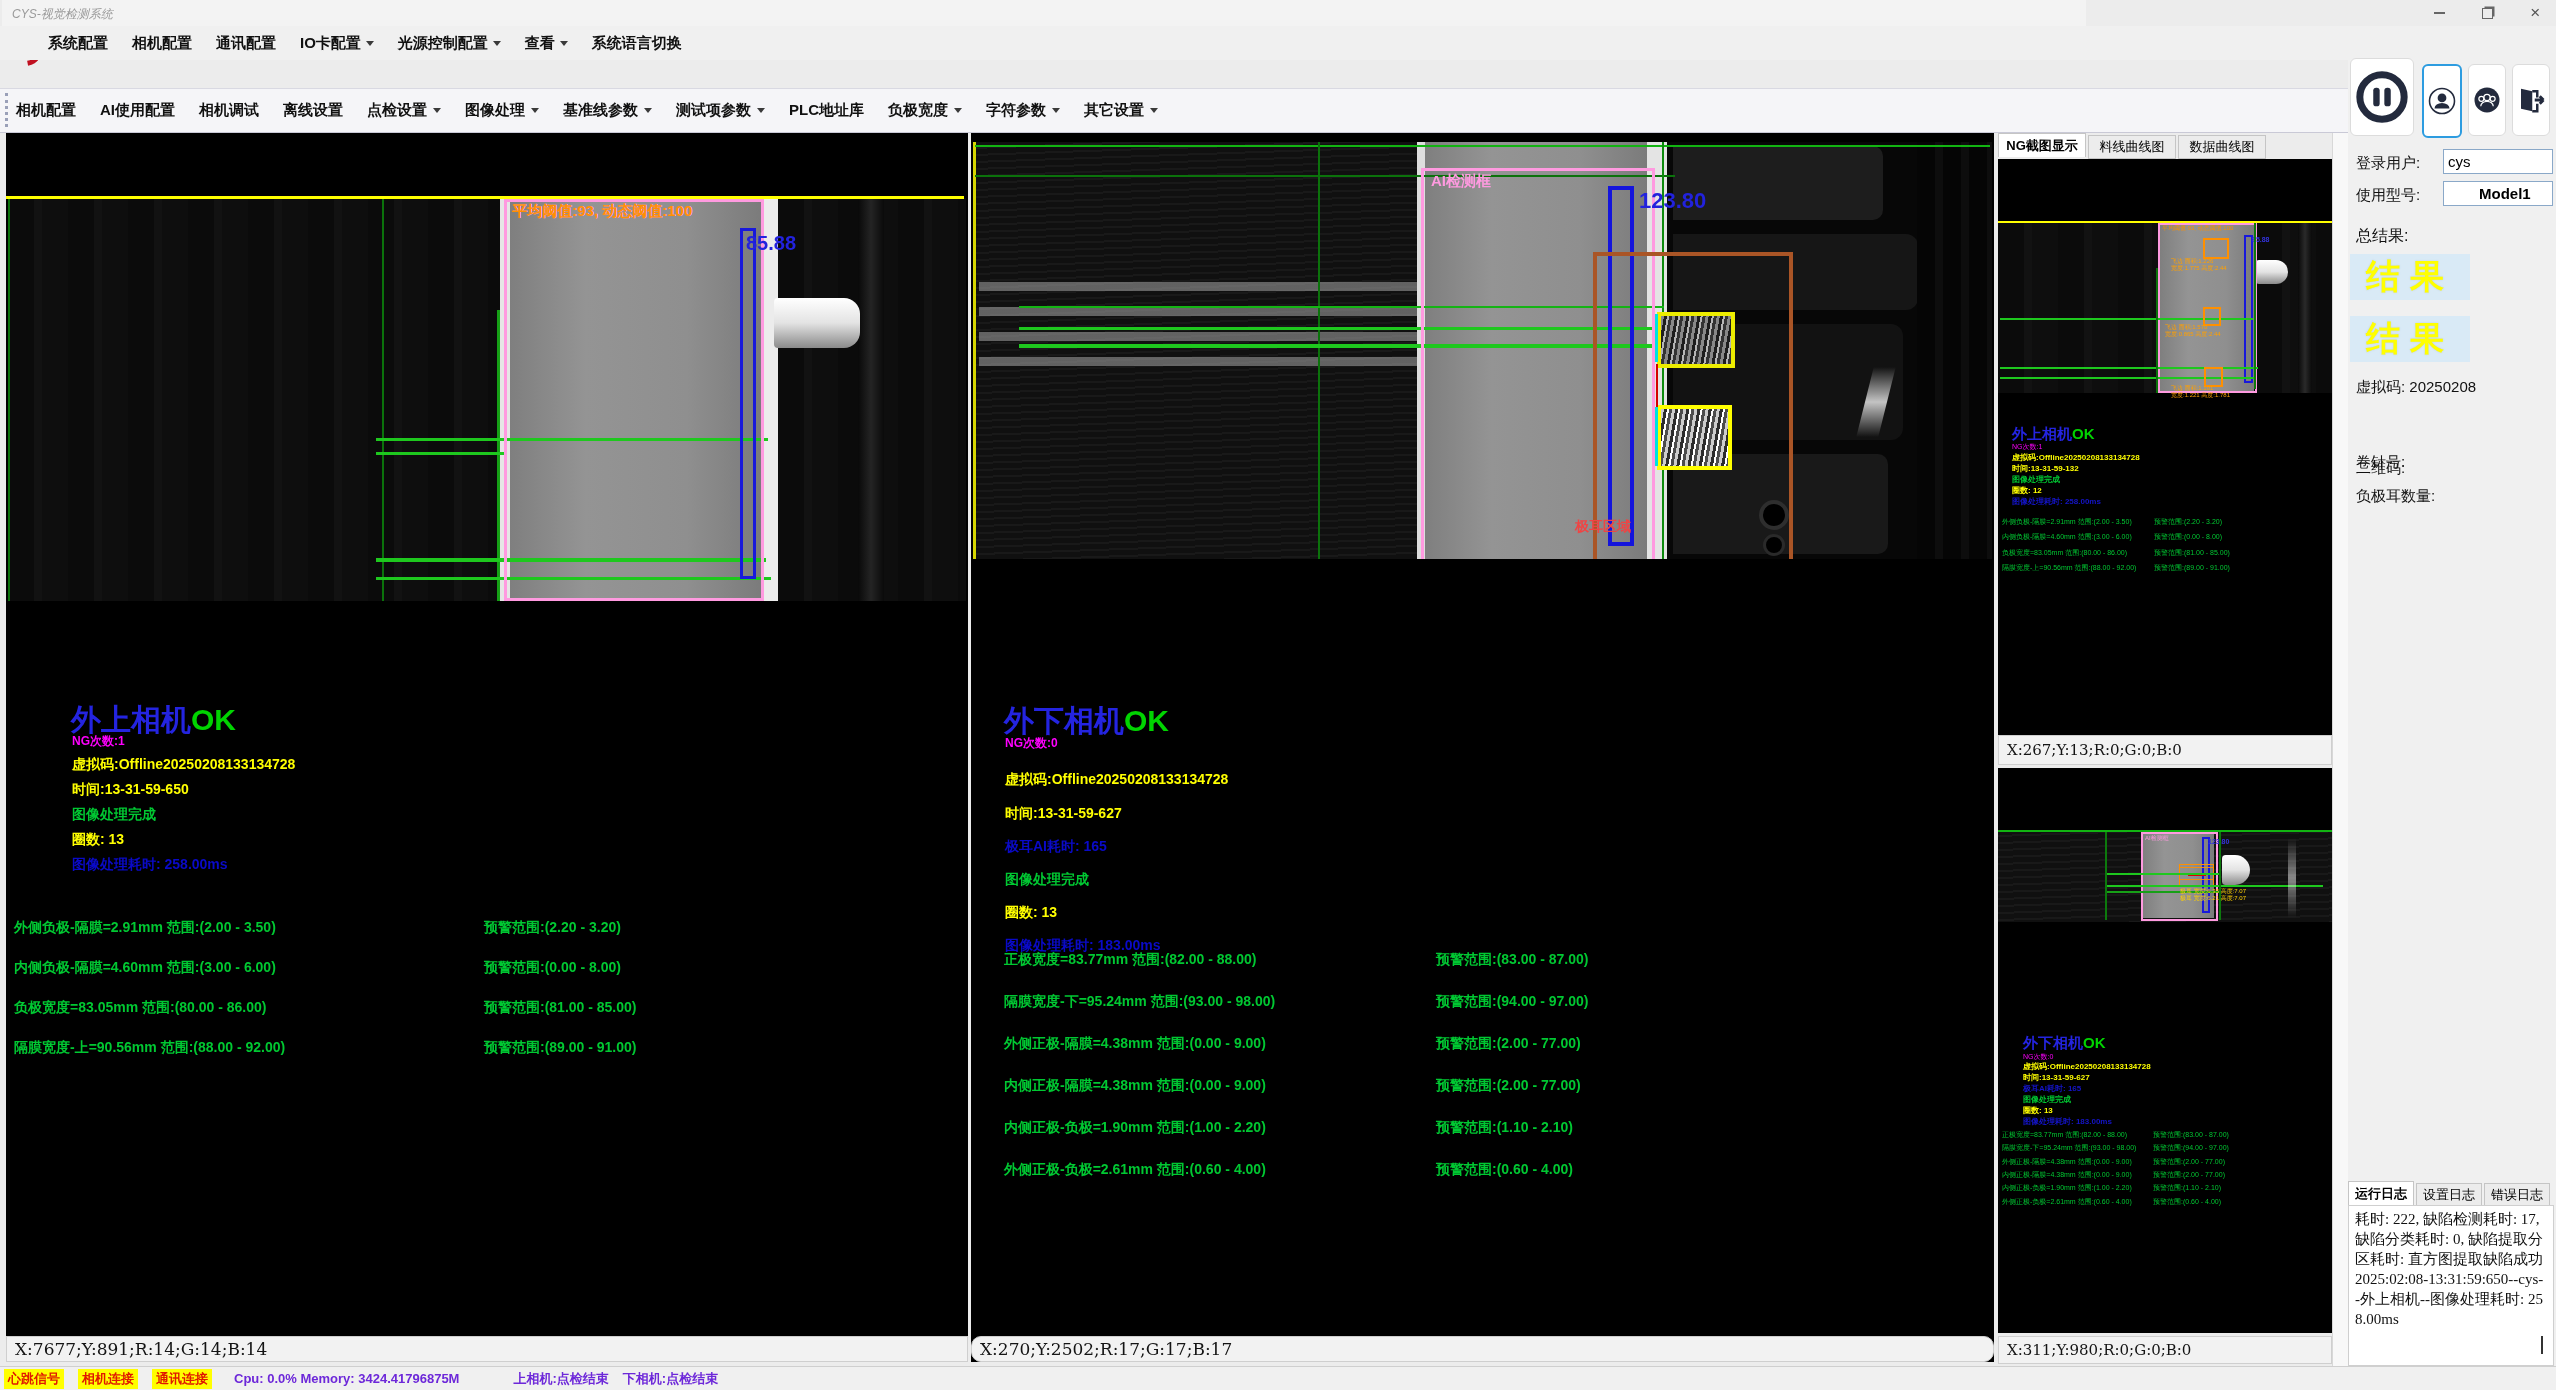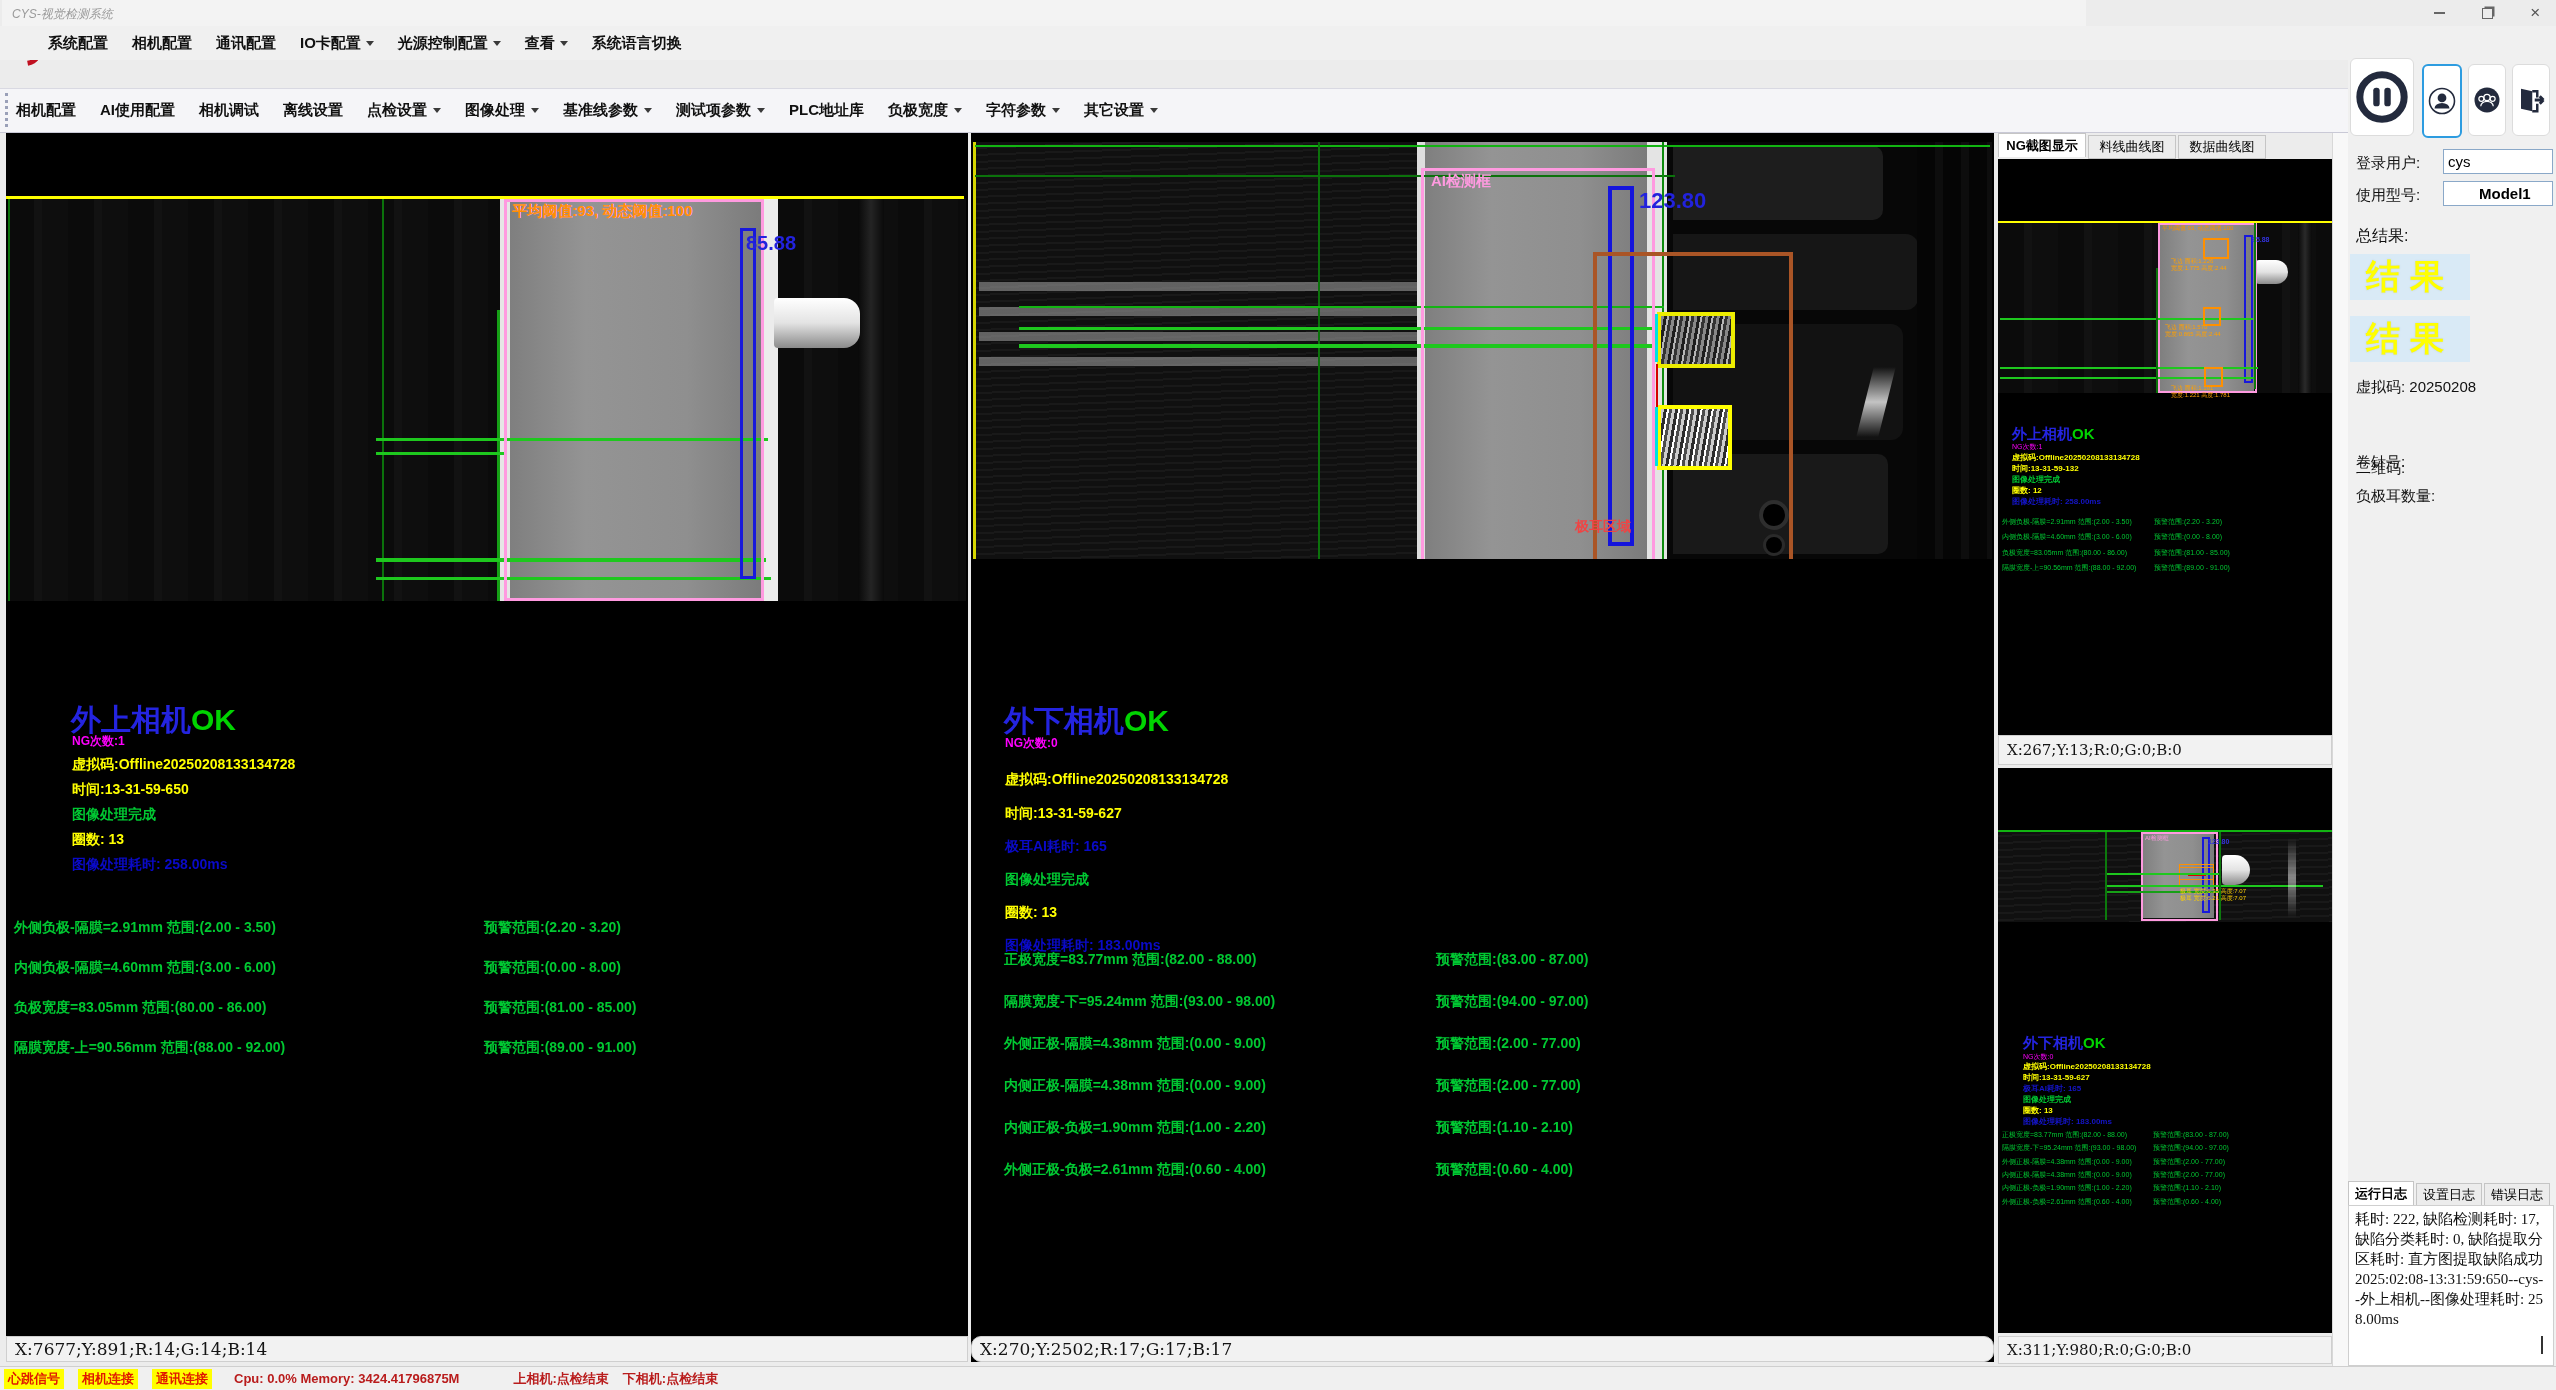--- a/index.html
+++ b/index.html
@@ -53,21 +53,21 @@
   .ctrl-label{font-size:15px;color:#111;white-space:nowrap;}
   .ctrl-input{background:#fff;border:1px solid #8aa8c8;font-size:15px;padding:2px 4px;box-sizing:border-box;font-family:"Liberation Sans",sans-serif;}
   .badge{background:#d9eaf6;display:flex;align-items:center;justify-content:center;
          color:#ffff00;font-size:34px;font-weight:bold;letter-spacing:10px;text-shadow:0 0 2px #bcd;}
   .iconbtn{background:#fff;border:1px solid #dcdcdc;border-radius:6px;display:flex;align-items:center;justify-content:center;}
   .log-tab{height:24px;font-size:13px;font-weight:bold;display:flex;align-items:center;justify-content:center;border:1px solid #c5c5c5;box-sizing:border-box;}
   .log-body{background:#fff;border:1px solid #cfcfcf;font-family:"Liberation Serif",serif;
             font-size:15px;line-height:20px;padding:3px 6px;box-sizing:border-box;color:#111;word-break:break-all;}
   .osbar{left:0;top:1366px;width:2556px;height:24px;background:#f0f0f0;border-top:1px solid #cfcfcf;display:flex;align-items:center;gap:14px;padding-left:4px;box-sizing:border-box;font-size:13px;}
   .os-badge{background:#ffff00;color:#e01800;font-weight:bold;padding:1px 4px;font-size:13px;}
-  .os-text{color:#b91c1c;font-size:13px;font-weight:bold;}
+  .os-text{color:#6d28d9;font-size:13px;font-weight:bold;}
 </style>
 </head>
 <body>
 
 <div class="app">
 
   <div class="abs titlebar">
     <div class="abs title-text nw">CYS-视觉检测系统</div>
     <div class="abs winbtn" style="left:2418px;">
         <span style="width:11px;height:2px;background:#666;display:inline-block;"></span>

